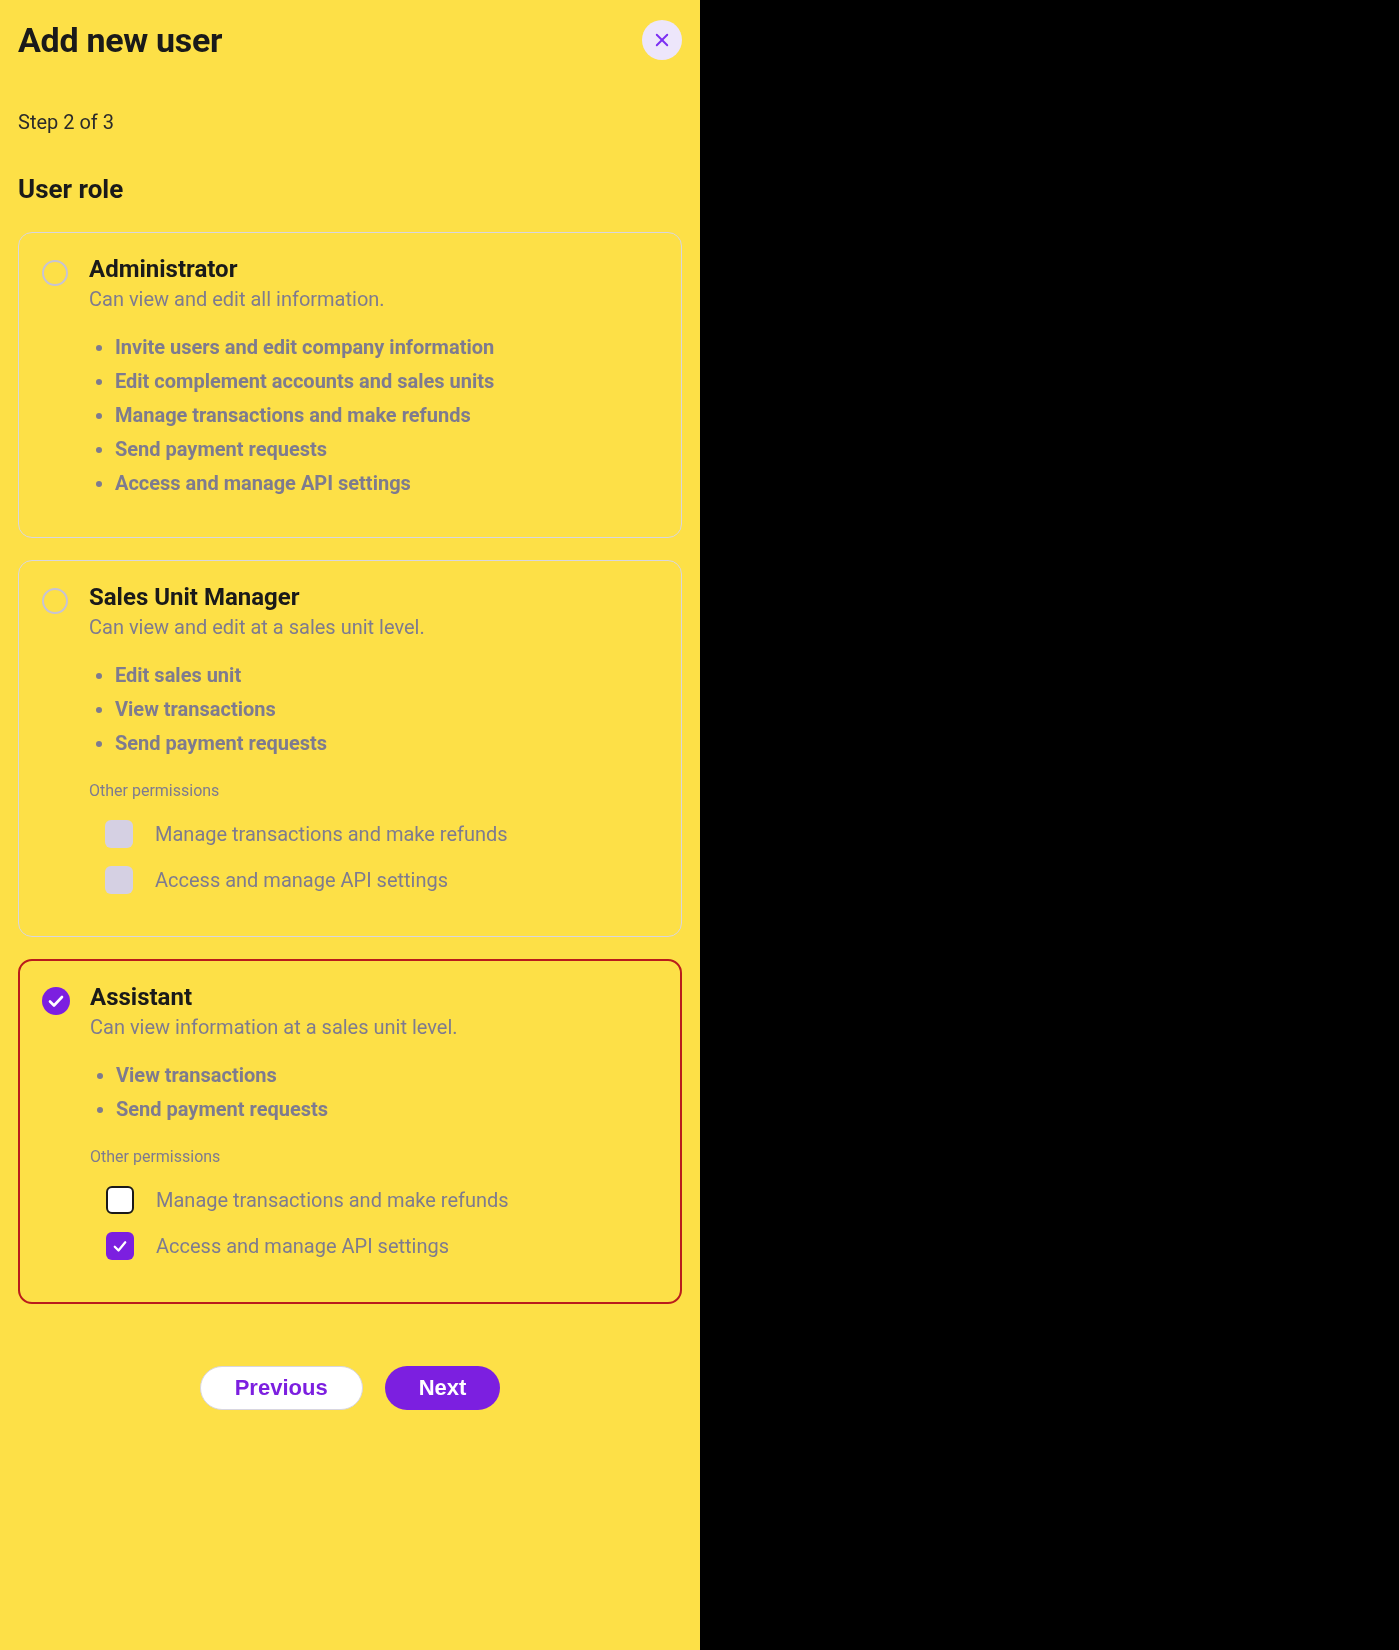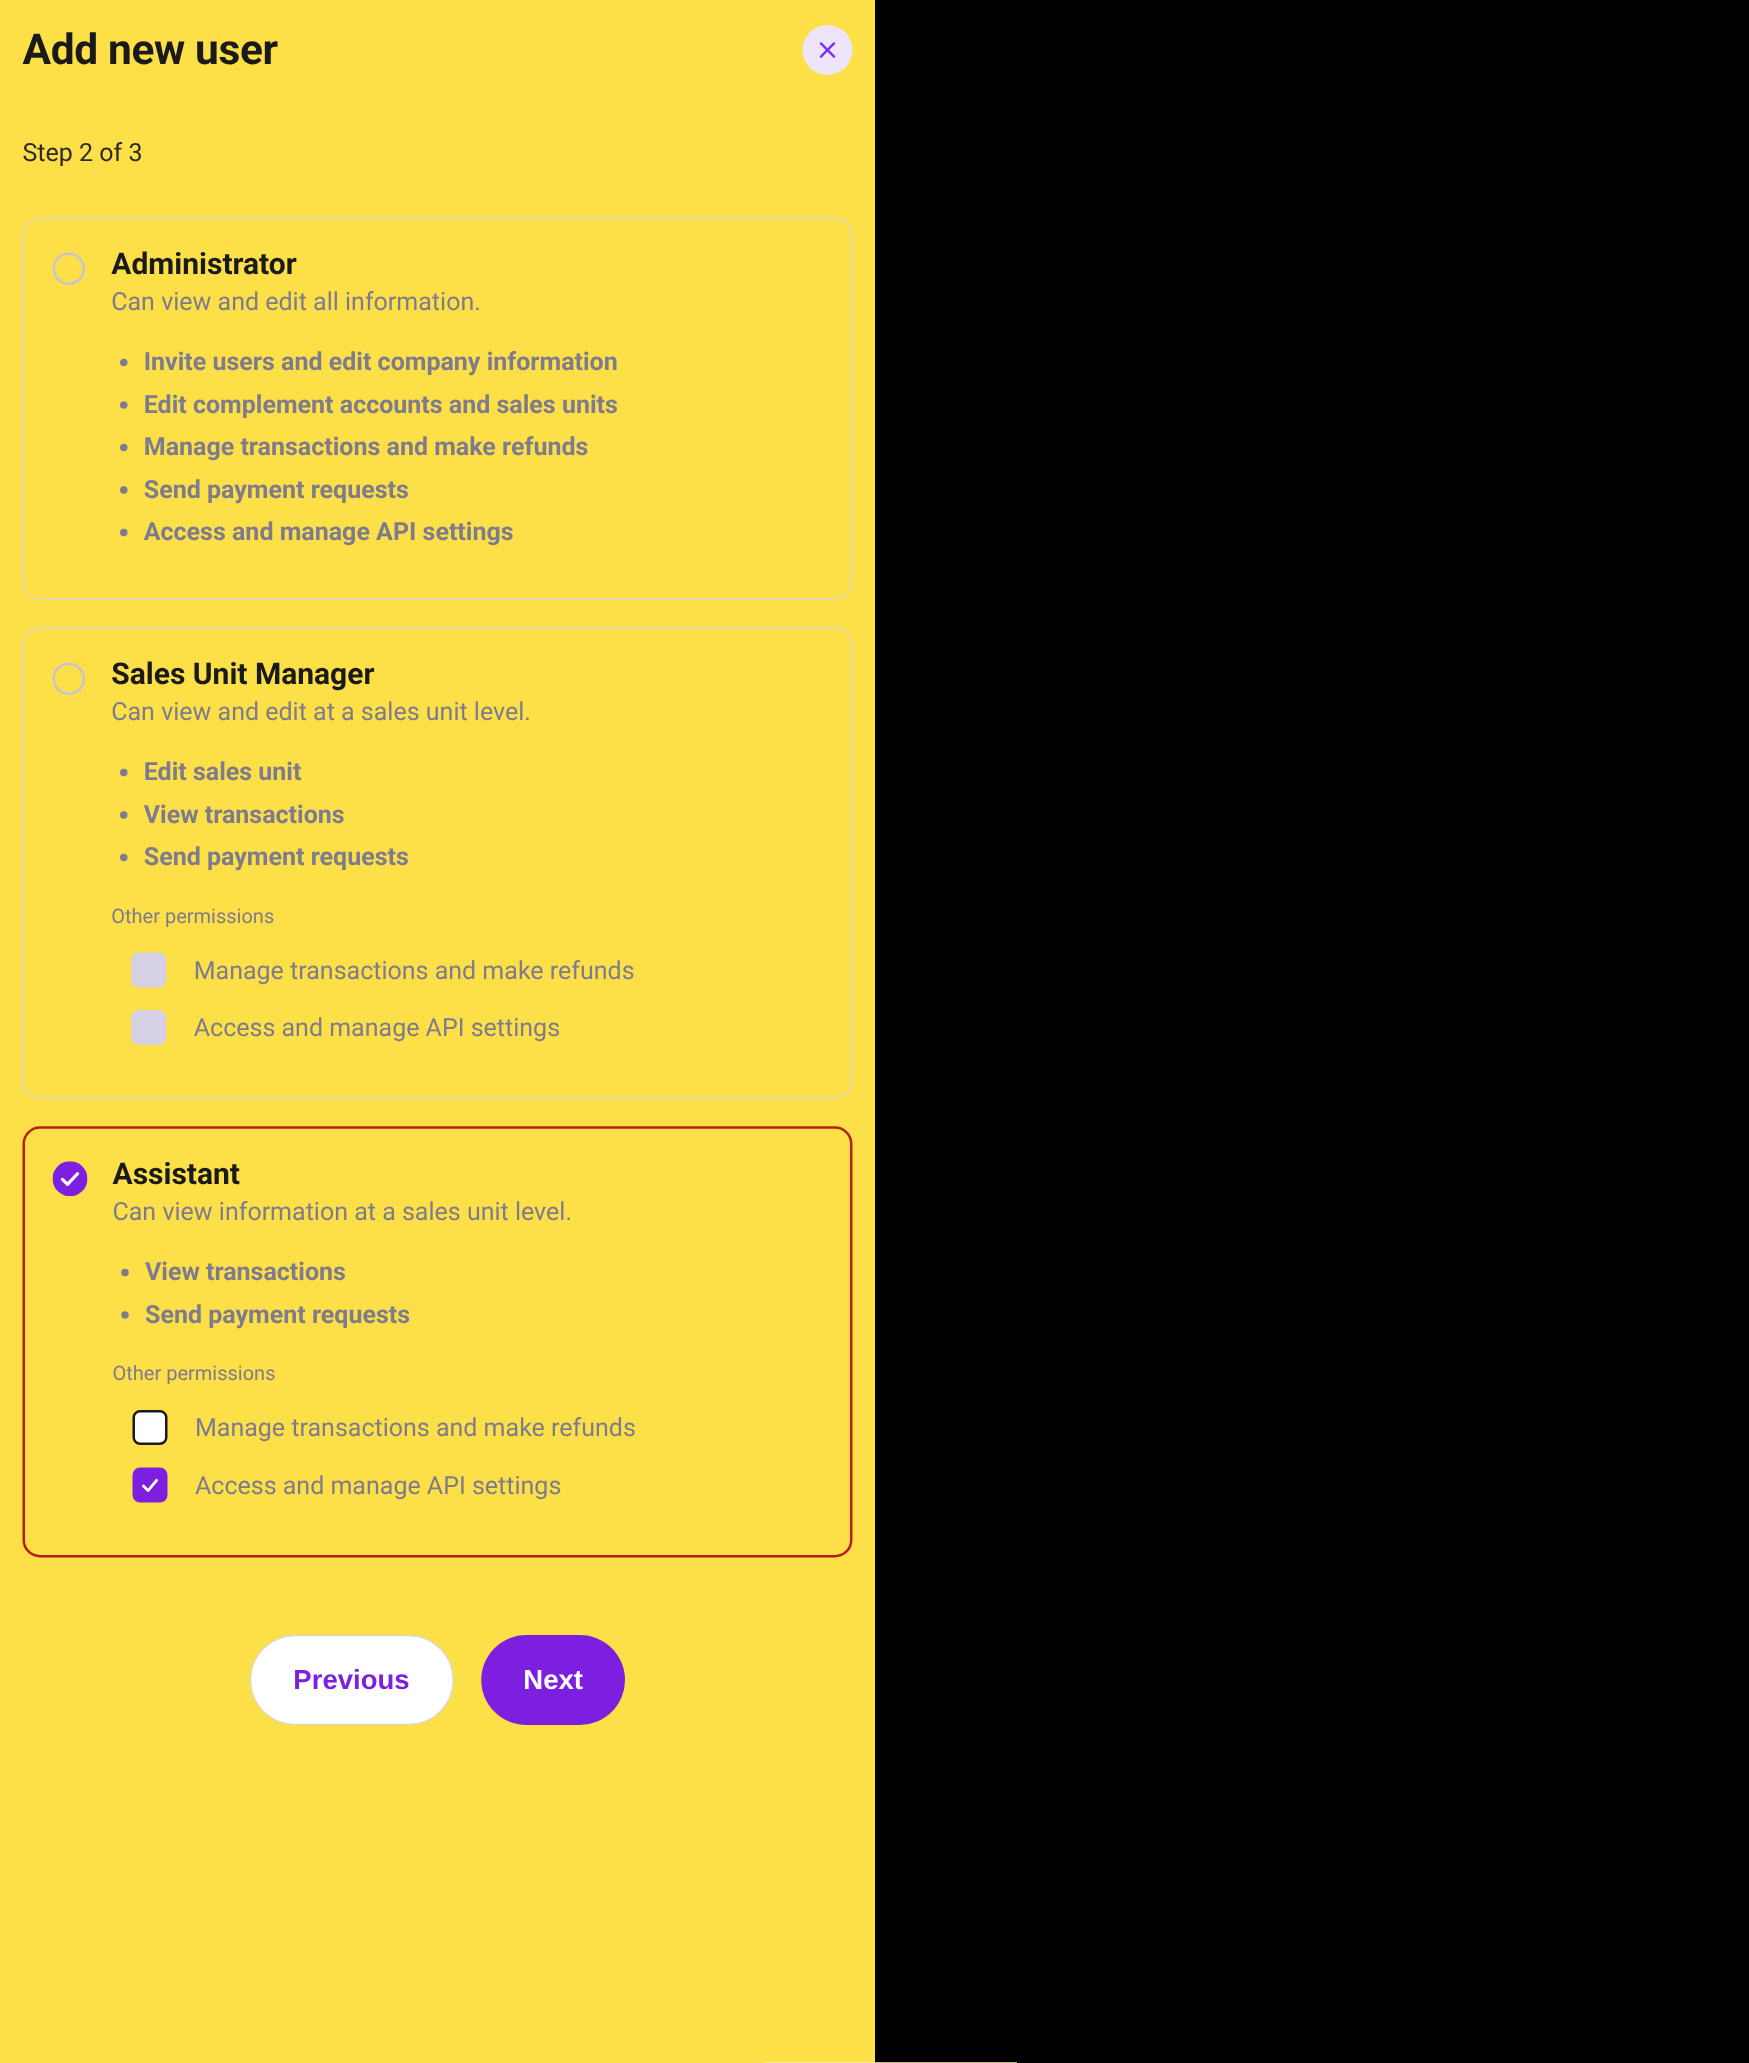--- a/index.html
+++ b/index.html
@@ -57,21 +57,21 @@
     .cb.disabled { background: #d5d0e3; }
     .cb.unchecked-active { border: 2px solid #1a1a1a; background: #fff; }
     .cb.checked-active { background: #7c1fe0; }
     .cb svg { stroke: #fff; }
     .perm-label { font-size: 20px; color: #7e7b8f; }
     .footer {
       margin-top: 40px;
       display: flex; justify-content: center; gap: 22px;
     }
     .btn {
-      height: 72px; padding: 0 34px; border-radius: 9999px;
+      height: 44px; padding: 0 34px; border-radius: 9999px;
       font-size: 22px; font-weight: 600; cursor: pointer;
       display: inline-flex; align-items: center; justify-content: center;
     }
     .btn-secondary { background: #fff; border: 1px solid #d8d6e0; color: #7c1fe0; }
     .btn-primary { background: #7c1fe0; border: none; color: #fff; }
   </style>
 </head>
 <body>
 
 <div class="panel">
@@ -81,20 +81,21 @@
     <button class="close-btn">
       <svg width="18" height="18" viewBox="0 0 24 24" fill="none" stroke-width="2.5" stroke-linecap="round">
           <line x1="5" y1="5" x2="19" y2="19"></line>
           <line x1="19" y1="5" x2="5" y2="19"></line>
         </svg>
     </button>
   </div>
 
   <div class="step">Step 2 of 3</div>
 
+  <h2 class="section-title">User role</h2>
 
   <div class="role-card">
     <span class="radio">
       <svg width="28" height="28" viewBox="0 0 28 28">
           <circle cx="14" cy="14" r="12" fill="none" stroke="#c7c3d4" stroke-width="2"></circle>
         </svg>
     </span>
     <div class="role-body">
       <div class="role-name">Administrator</div>
       <div class="role-sub">Can view and edit all information.</div>

